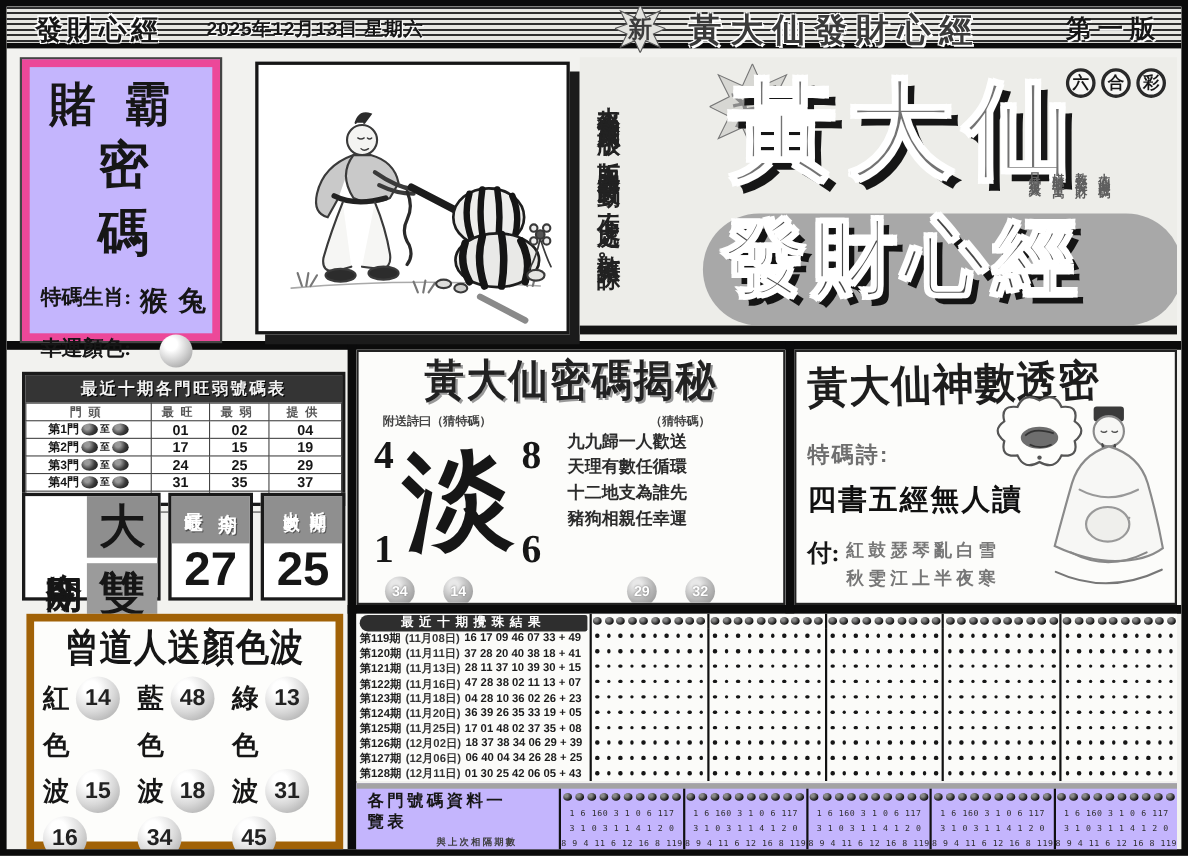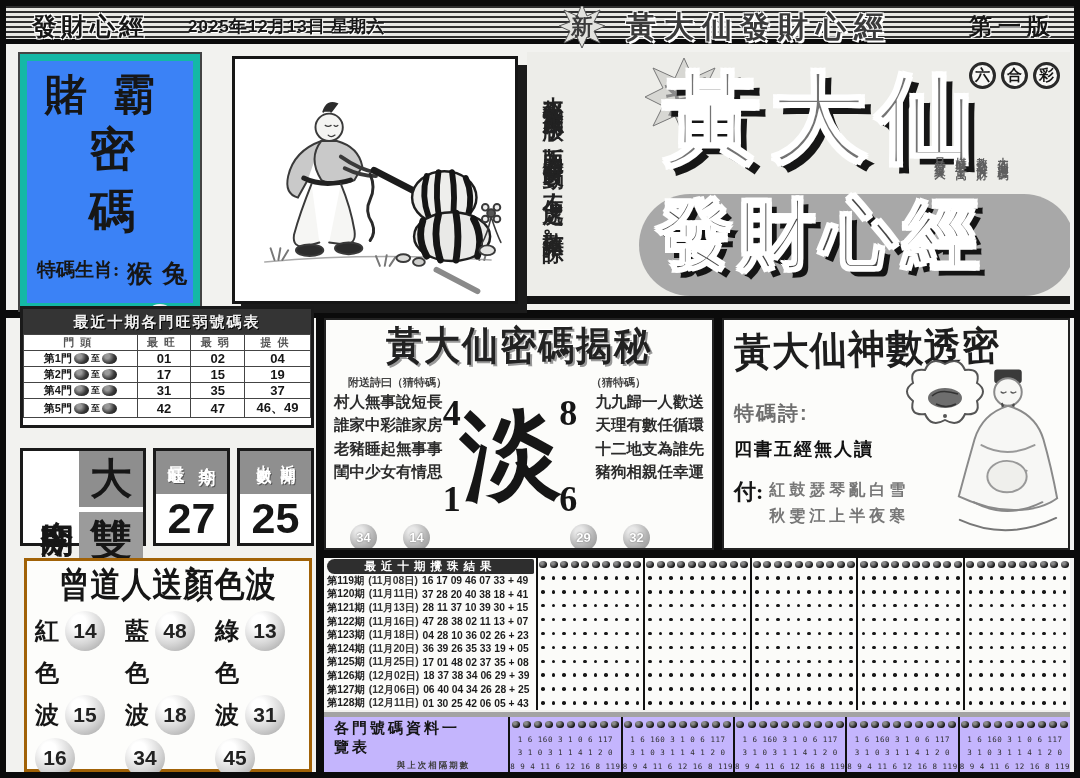--- a/index.html
+++ b/index.html
@@ -25,21 +25,21 @@
     font-size:23px; font-weight:900; letter-spacing:6px; text-shadow:1px 1px 0 #fff; }
 
   
   .hbar1 { position:absolute; left:0; top:304px; width:1068px; height:8px; background:#0b0b0b; }
   .hbar2 { position:absolute; left:310px; top:544px; width:758px; height:8px; background:#0b0b0b; }
   .vbar-left { position:absolute; left:310px; top:304px; width:8px; height:462px; background:#0b0b0b; }
   .vbar-mid  { position:absolute; left:708px; top:304px; width:8px; height:248px; background:#0b0b0b; }
 
   
   #dubo { position:absolute; left:14px; top:48px; width:180px; height:256px;
-    background:#3b82f6; border:7px solid #14b8a6; box-shadow:0 0 0 2px #444;
+    background:#c4b5fd; border:7px solid #ec4899; box-shadow:0 0 0 2px #444;
     padding:6px 10px; font-family:"Liberation Serif",serif; }
   .dubo-t1 { font-size:42px; font-weight:900; letter-spacing:26px; padding-left:8px; }
   .dubo-t2 { font-size:46px; font-weight:900; letter-spacing:10px; padding-left:52px; margin-top:-4px; }
   .dubo-row { font-size:19px; font-weight:700; margin-top:14px; white-space:nowrap; display:flex; }
   .dubo-big { font-size:25px; font-weight:900; margin-left:8px; letter-spacing:10px; }
   .lucky-ball { display:inline-block; width:30px; height:30px; border-radius:50%; margin-left:26px;
     background:radial-gradient(circle at 35% 30%, #ffffff 0 20%, #cfcfcf 55%, #8f8f8f 100%); }
   .dubo-num { font-size:23px; margin-left:8px; letter-spacing:1px; color:#333; }
 
   
@@ -63,21 +63,21 @@
     font-size:76px; font-weight:900; letter-spacing:6px; color:#474747;
     -webkit-text-stroke:2px #fff;
     text-shadow:-2px -2px 0 #fff,2px -2px 0 #fff,-2px 2px 0 #fff,2px 2px 0 #fff,7px 7px 0 #141414; }
   .marksix { position:absolute; right:10px; top:10px; display:flex; gap:5px; }
   .marksix span { width:27px; height:27px; border-radius:50%; border:3px solid #2a2a2a; background:#f7f7f5;
     font-size:15px; font-weight:900; display:flex; align-items:center; justify-content:center; }
   .slogan { position:absolute; right:60px; top:96px; height:118px; display:flex; flex-direction:row-reverse; gap:6px; }
   .slogan div { writing-mode:vertical-rl; font-size:11px; font-weight:700; color:#5e5e5e; letter-spacing:3px; }
 
   
-  #wangtable { position:absolute; left:14px; top:300px; width:294px; height:122px; border:3px solid #1a1a1a; background:#fff; }
+  #wangtable { position:absolute; left:14px; top:332px; width:294px; height:122px; border:3px solid #1a1a1a; background:#fff; }
   .wang-title { height:25px; background:#343434; color:#f2f2f2; font-size:15px; font-weight:900;
     letter-spacing:2px; text-align:center; line-height:25px;
     text-shadow:1px 1px 0 #000; }
   #wangtable table { width:100%; border-collapse:collapse; }
   #wangtable th { font-size:11px; font-weight:700; color:#555; border:1px solid #444; height:15px; letter-spacing:6px;margin-top:36px; }
   #wangtable td { border:1px solid #444; text-align:center; font-size:13px; font-weight:900; height:16px; }
   .door-cell { display:flex; align-items:center; justify-content:center; gap:2px; }
   .door-label { font-size:11px; font-weight:900; letter-spacing:0; }
   .range-ball { width:15px; height:11px; border-radius:50%;
     background:radial-gradient(circle at 35% 30%, #9a9a9a 0 18%, #3c3c3c 55%, #0e0e0e 100%); }
@@ -92,21 +92,21 @@
   .jq-val { flex:1; background:#8e8e8e; font-size:42px; font-weight:900; display:flex;
     align-items:center; justify-content:center; font-family:"Liberation Serif",serif; }
   .jq-bc { flex:1; border:3px solid #1a1a1a; background:#fff; display:flex; flex-direction:column; }
   .jq-head { height:44px; background:#8f8f8f; display:flex; flex-direction:row-reverse;
     justify-content:center; gap:8px; padding-top:2px; }
   .jq-head div { writing-mode:vertical-rl; color:#fff; font-weight:900; font-size:17px; letter-spacing:2px;
     text-shadow:1px 1px 0 #555; }
   .jq-num { flex:1; font-size:43px; font-weight:900; display:flex; align-items:center; justify-content:center; }
 
   
-  #secbo { position:absolute; left:18px; top:552px; width:288px; height:214px; border:3px solid #a16207;
+  #secbo { position:absolute; left:18px; top:552px; width:288px; height:214px; border:7px solid #a16207;
     background:#fdfdfb; padding:4px 8px; }
   .secbo-title { font-family:"Liberation Serif",serif; font-size:30px; font-weight:900; letter-spacing:1px;
     text-align:center; transform:scaleY(1.15); }
   .wave-wrap { display:flex; justify-content:space-between; margin-top:4px; }
   .wave-group { width:86px; }
   .wave-grid { display:grid; grid-template-columns:30px 44px; grid-auto-rows:42px; align-items:center; }
   .wchar { font-family:"Liberation Serif",serif; font-size:24px; font-weight:900; }
   .wball { width:40px; height:40px; border-radius:50%; display:flex; align-items:center; justify-content:center;
     font-size:21px; font-weight:700; color:#222;
     background:radial-gradient(circle at 35% 28%, #ffffff 0 18%, #d8d8d8 55%, #9e9e9e 100%); }
@@ -133,21 +133,21 @@
   .mball { width:27px; height:27px; border-radius:50%; display:flex; align-items:center; justify-content:center;
     font-size:13px; font-weight:900; color:#fff; text-shadow:0 0 2px #666;
     background:radial-gradient(circle at 35% 28%, #e8e8e8 0 15%, #b5b5b5 55%, #8a8a8a 100%); }
 
   
   #shenshu { position:absolute; left:716px; top:312px; width:348px; height:232px; background:#fcfcfa;
     border:2px solid #222; padding:4px 10px; overflow:hidden; }
   .shen-title { font-family:"Liberation Serif",serif; font-size:37px; font-weight:900; letter-spacing:1px;
     white-space:nowrap; transform:rotate(-1.5deg) scaleY(1.05); color:#1d1d1d; }
   .shen-poem-label { margin-top:26px; font-size:20px; font-weight:900; color:#6e6e6e; letter-spacing:2px; }
-  .shen-poem { margin-top:10px; font-size:18px; font-weight:900; letter-spacing:2px; color:#111;
+  .shen-poem { margin-top:10px; font-size:26px; font-weight:900; letter-spacing:2px; color:#111;
     font-family:"Liberation Serif",serif; }
   .shen-fu { margin-top:16px; display:flex; }
   .fu-label { font-family:"Liberation Serif",serif; font-size:22px; font-weight:900; margin-right:6px; }
   .fu-lines { font-family:"Liberation Serif",serif; font-size:16px; font-weight:700; color:#777; line-height:1.6;
     letter-spacing:4px; }
   .flower { position:absolute; left:176px; top:38px; }
   .deity { position:absolute; right:2px; top:42px; }
 
   
   #results { position:absolute; left:318px; top:552px; width:212px; height:152px; background:#fbfbf9; padding:1px 0 0 3px; }
@@ -318,20 +318,33 @@
                 <span class="range-ball"></span>
               </div>
             </td>
             <td>17</td>
             <td>15</td>
             <td>19</td>
           </tr>
           <tr>
             <td>
               <div class="door-cell">
+                <span class="door-label">第3門</span>
+                <span class="range-ball"></span>
+                <span class="zhi">至</span>
+                <span class="range-ball"></span>
+              </div>
+            </td>
+            <td>24</td>
+            <td>25</td>
+            <td>29</td>
+          </tr>
+          <tr>
+            <td>
+              <div class="door-cell">
                 <span class="door-label">第4門</span>
                 <span class="range-ball"></span>
                 <span class="zhi">至</span>
                 <span class="range-ball"></span>
               </div>
             </td>
             <td>31</td>
             <td>35</td>
             <td>37</td>
           </tr>
@@ -421,26 +434,20 @@
       </div>
   </div>
 
   <div id="mima">
     <div class="mima-title">黃大仙密碼揭秘</div>
     <div class="mima-labels">
       <span>附送詩曰（猜特碼）</span>
       <span style="padding-right:52px">（猜特碼）</span>
     </div>
     <div class="mima-mid">
-      <div class="poem left">
-          <div>村人無事說短長</div>
-          <div>誰家中彩誰家房</div>
-          <div>老豬睡起無事事</div>
-          <div>閨中少女有情思</div>
-        </div>
       <div class="numcol">
         <span>4</span>
         <span>1</span>
       </div>
       <div class="bigchar">淡</div>
       <div class="numcol">
         <span>8</span>
         <span>6</span>
       </div>
       <div class="poem right">

